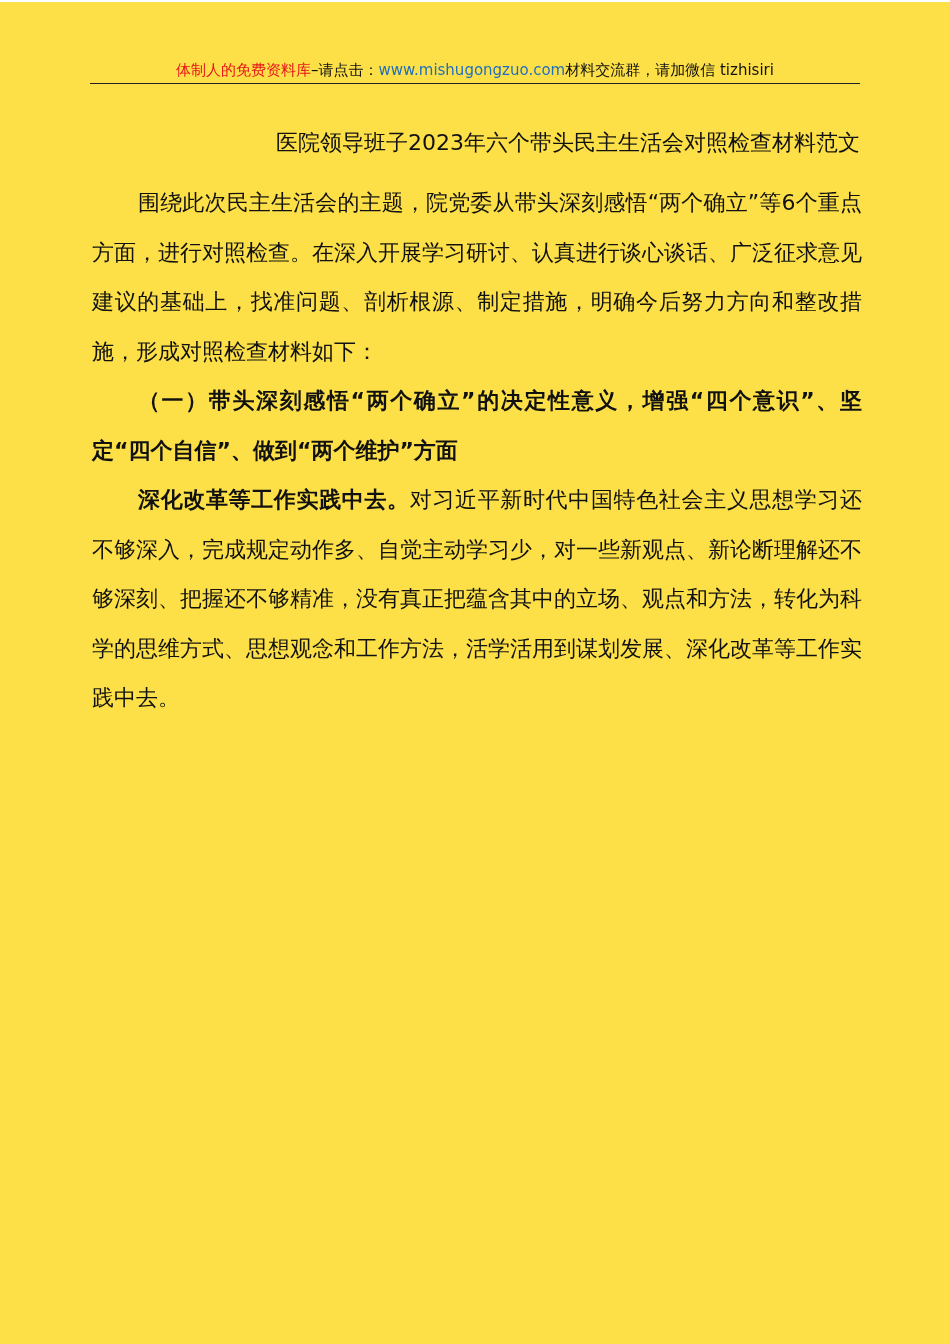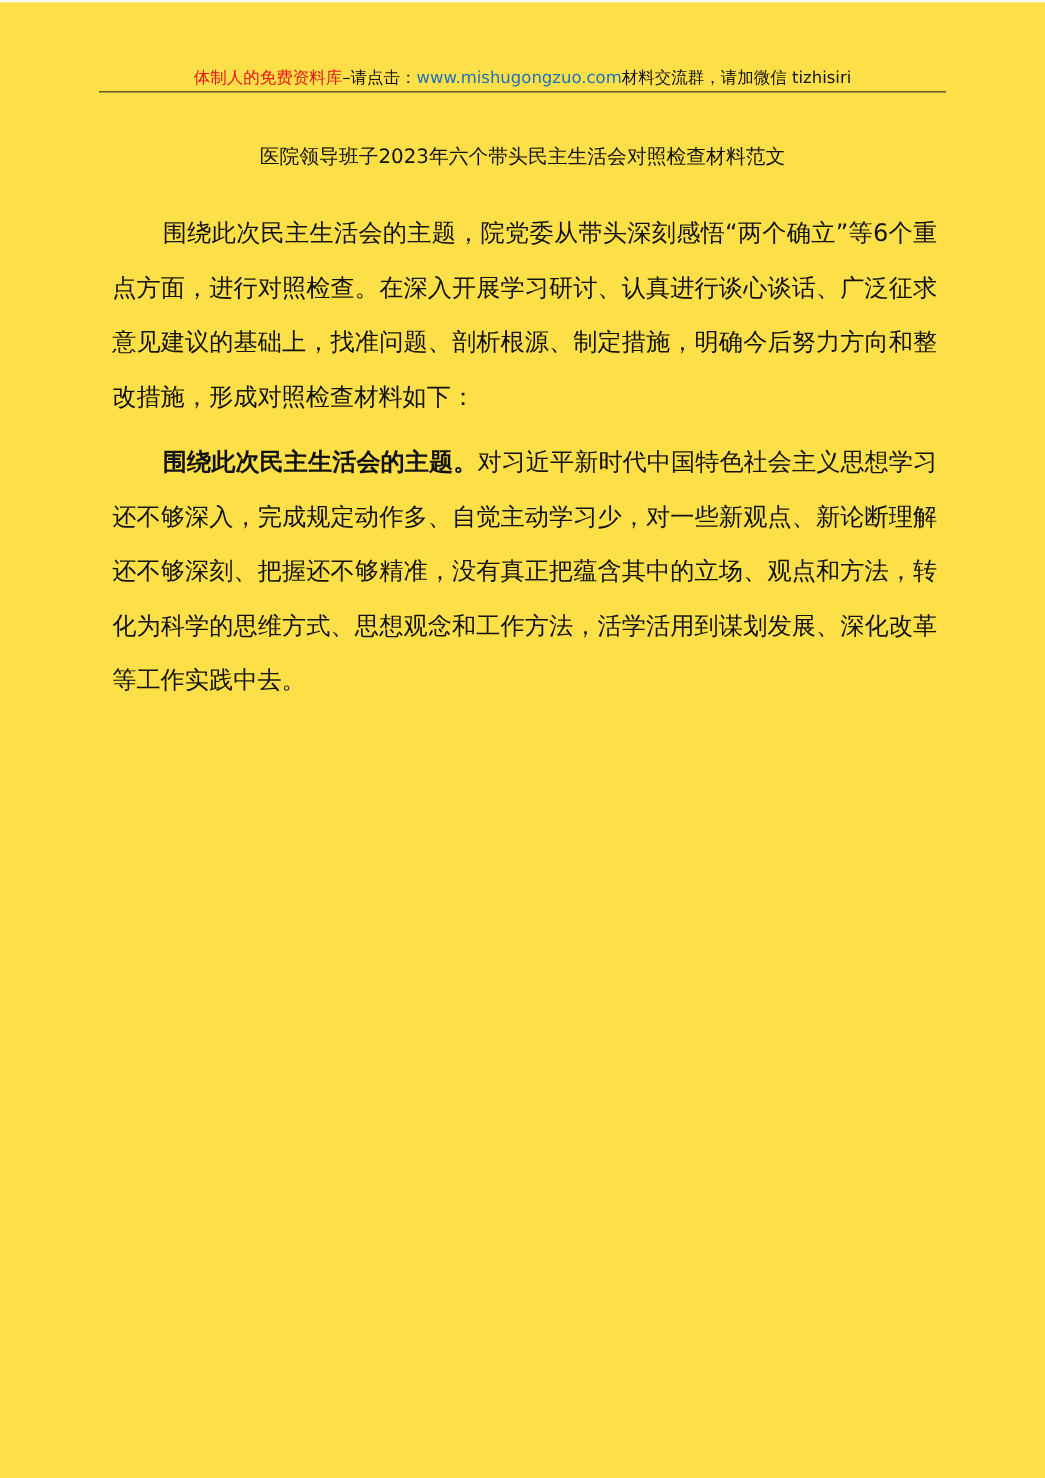--- a/index.html
+++ b/index.html
@@ -6,38 +6,39 @@
   body { width: 950px; height: 1344px; position: relative; overflow: hidden;
          font-family: "DejaVu Sans", "Liberation Sans", sans-serif; color: #111; }
   .page { position: absolute; left: 0; top: 2px; width: 950px; height: 1344px; background: #fde047; }
   .header { position: absolute; left: 90px; top: 58px; width: 770px; text-align: center;
             font-size: 15px; line-height: 20px; white-space: nowrap; }
   .header .red { color: #e8141a; }
   .header .blue { color: #1f6fbf; }
   .header .black { color: #111; }
   .header-rule { position: absolute; left: 90px; top: 81px; width: 770px; height: 0;
                  border-top: 1.5px solid #222; }
-  .title { position: absolute; left: 90px; top: 124px; width: 770px; text-align: center;
-           font-size: 18px; line-height: 34px; letter-spacing: 0px; }
+  .title { position: absolute; left: 90px; top: 124px; width: 770px; text-align: right;
+           font-size: 22px; line-height: 34px; letter-spacing: 0px; }
   .body { position: absolute; left: 92px; top: 176px; width: 770px; font-size: 22px;
           line-height: 49.5px; text-align: justify; }
-  .body p { margin: 10px; }
+  .body p { margin: 0; }
   .indent { text-indent: 46px; }
   .bold { font-weight: bold; }
 </style>
 </head>
 <body>
 
 <div class="page">
 
   <div class="header">
     <span class="red">体制人的免费资料库</span><span class="black">–请点击：</span><span class="blue">www.mishugongzuo.com</span><span class="black">材料交流群，请加微信 tizhisiri</span>
   </div>
   <div class="header-rule"></div>
 
   <div class="title">医院领导班子2023年六个带头民主生活会对照检查材料范文</div>
 
   <div class="body">
     <p class="indent">围绕此次民主生活会的主题，院党委从带头深刻感悟“两个确立”等6个重点方面，进行对照检查。在深入开展学习研讨、认真进行谈心谈话、广泛征求意见建议的基础上，找准问题、剖析根源、制定措施，明确今后努力方向和整改措施，形成对照检查材料如下：</p>
-    <p class="indent"><span class="bold">围绕此次民主生活会的主题。</span><span>对习近平新时代中国特色社会主义思想学习还不够深入，完成规定动作多、自觉主动学习少，对一些新观点、新论断理解还不够深刻、把握还不够精准，没有真正把蕴含其中的立场、观点和方法，转化为科学的思维方式、思想观念和工作方法，活学活用到谋划发展、深化改革等工作实践中去。</span></p>
+    <p class="indent bold">（一）带头深刻感悟“两个确立”的决定性意义，增强“四个意识”、坚定“四个自信”、做到“两个维护”方面</p>
+    <p class="indent"><span class="bold">深化改革等工作实践中去。</span><span>对习近平新时代中国特色社会主义思想学习还不够深入，完成规定动作多、自觉主动学习少，对一些新观点、新论断理解还不够深刻、把握还不够精准，没有真正把蕴含其中的立场、观点和方法，转化为科学的思维方式、思想观念和工作方法，活学活用到谋划发展、深化改革等工作实践中去。</span></p>
   </div>
 
 </div>
 
 </body></html>

